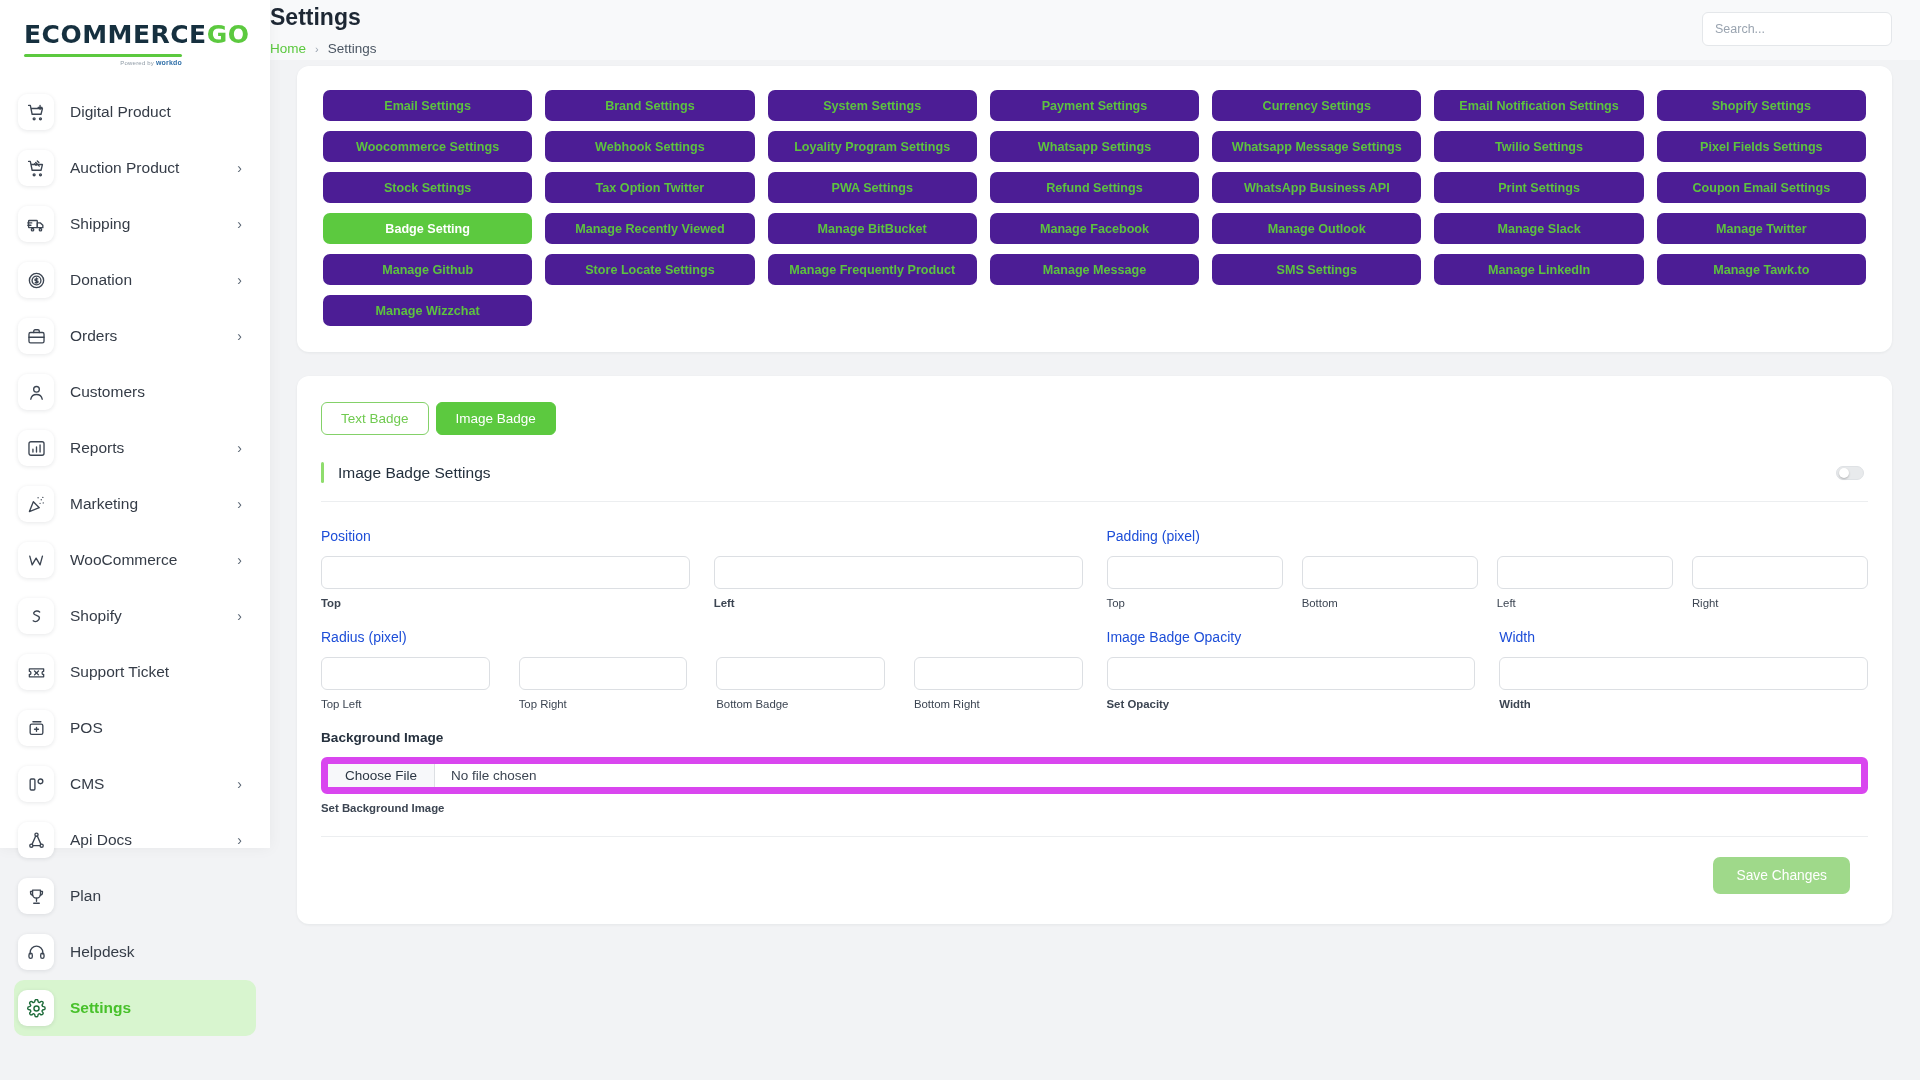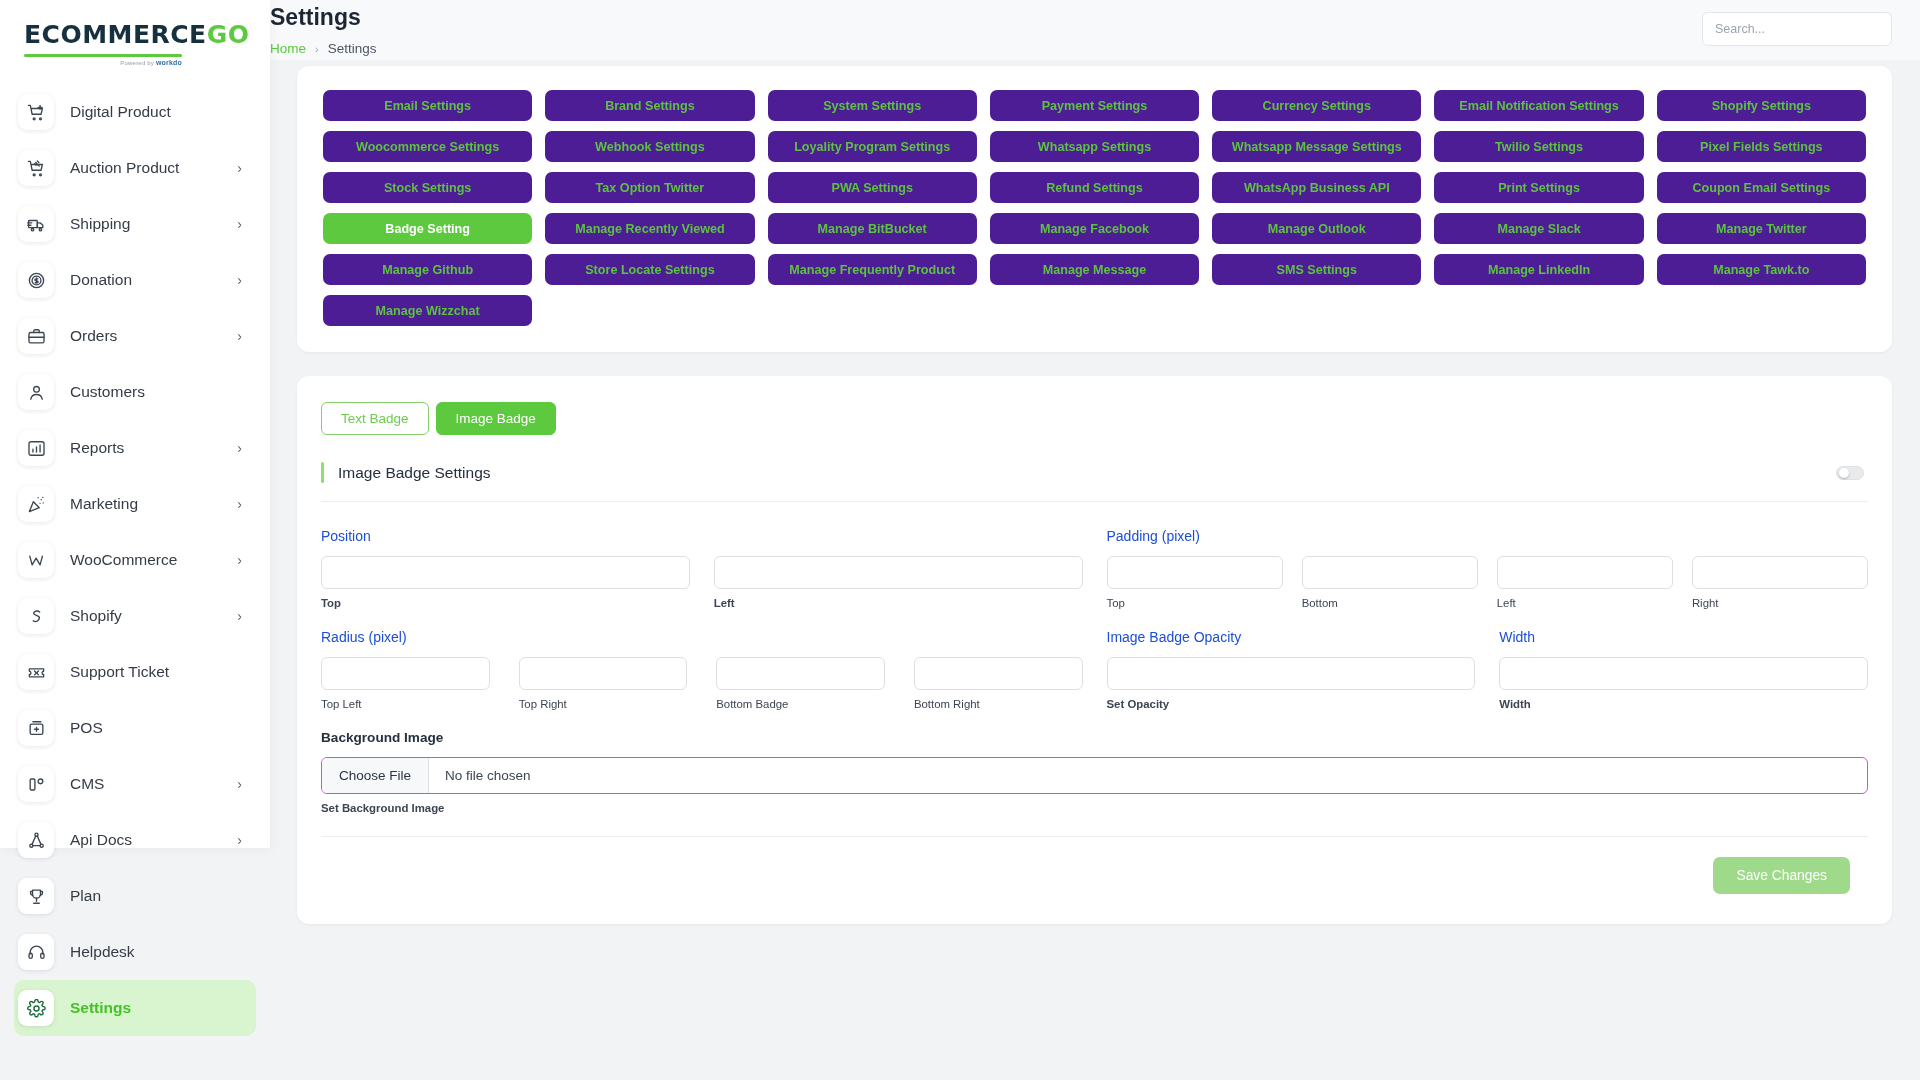--- a/index.html
+++ b/index.html
@@ -186,21 +186,21 @@
   .mini-title { font-size: 13.6px; color: #26313e; font-weight: 700; }
 
   .preview-row {
     display: grid; grid-template-columns: 1fr 1fr;
     column-gap: 24px; margin-top: 8px; margin-bottom: 24px;
   }
 
   .file-label { font-size: 13.6px; color: #26313e; font-weight: 700; margin-bottom: 12px; display:block;}
   .file-ctrl {
     display: flex; align-items: stretch;
-    border: 1px solid #d946ef; border-radius: 6px; overflow: hidden;
+    border: 7px solid #d946ef; border-radius: 6px; overflow: hidden;
     height: 37px; background: #fff; width: 100%;
   }
   .file-btn {
     background: #f7f8fa; border-right: 1px solid #dcdfe3;
     padding: 0 17px; display: flex; align-items: center;
     font-size: 13.5px; color: #2b3643; cursor: pointer;
   }
   .file-name { display: flex; align-items: center; padding: 0 16px; font-size: 13.5px; color: #3c4552; }
 
   .bottom-divider { height: 1px; background: #eceef0; margin: 22px 0 20px 0; }

